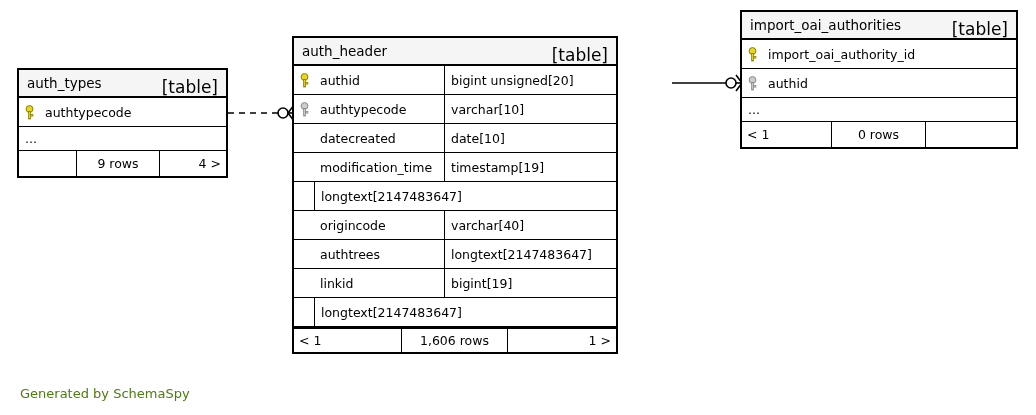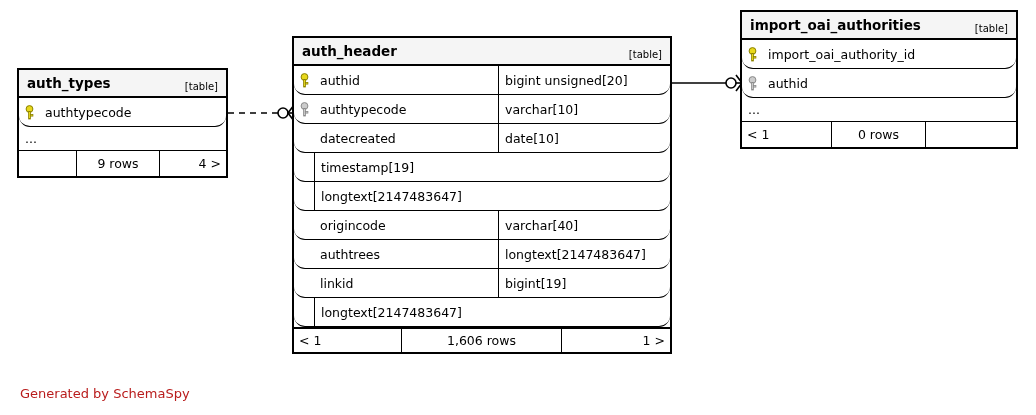--- a/index.html
+++ b/index.html
@@ -38,36 +38,35 @@
     display: flex;
     align-items: center;
     justify-content: space-between;
     background: #f5f5f5;
     border-bottom: 2px solid #000000;
     padding: 4px 8px 5px 8px;
     box-sizing: border-box;
     height: 28px;
   }
   .tbl-title .name {
-    font-weight: bold;
+    font-weight: normal;
     font-size: 13.5px;
     text-align: center;
   }
   .tbl-title .tag {
-    font-size: 10px;
+    font-size: 17px;
     font-weight: normal;
     margin-top: 8px;
   }
   .row {
     display: flex;
     align-items: stretch;
     border-bottom: 1px solid #000000;
     box-sizing: border-box;
     height: 29px;
-    border-radius: 11px;
   }
   .row:last-child {
     border-bottom: none;
   }
   .cell-name {
     display: flex;
     align-items: center;
     padding-left: 6px;
     box-sizing: border-box;
     flex: 1 1 auto;
@@ -124,21 +123,21 @@
     flex: 0 0 auto;
     justify-content: flex-end;
     padding-right: 5px;
   }
   .footer-top-border {
     border-top: 2px solid #000000;
   }
   .caption {
     position: absolute;
     font-size: 13px;
-    color: #b91c1c;
+    color: #4d7c0f;
   }
   svg.key {
     display: block;
   }
 </style>
 </head>
 <body>
 
 <div class="canvas">
 
@@ -172,21 +171,21 @@
       <span class="cell-name">authtypecode</span>
     </div>
     <div class="ellipsis-row">...</div>
     <div class="footer-row">
       <span class="footer-cell footer-left" style="width:58px;"></span>
       <span class="footer-cell footer-mid">9 rows</span>
       <span class="footer-cell footer-right" style="width:66px;">4 &gt;</span>
     </div>
   </div>
 
-  <div class="table-box" style="left:292px; top:36px; width:380px;">
+  <div class="table-box" style="left:292px; top:36px; width:326px;">
     <div class="tbl-title">
       <span class="name">auth_header</span>
       <span class="tag">[table]</span>
     </div>
 
     <div class="row">
       <span class="key-slot">
         <svg class="key" width="11" height="15" viewBox="0 0 11 15" aria-hidden="true">
           <circle cx="5.5" cy="4" r="3.4" fill="#e8d81c" stroke="#8a8100" stroke-width="1"></circle>
           <rect x="4.6" y="6.5" width="1.9" height="7.5" fill="#e8d81c" stroke="#8a8100" stroke-width="0.8"></rect>
@@ -210,20 +209,21 @@
     </div>
 
     <div class="row">
       <span class="key-slot"></span>
       <span class="cell-name">datecreated</span>
       <span class="cell-type">date[10]</span>
     </div>
 
     <div class="row">
       <span class="key-slot"></span>
+      <span class="cell-name">modification_time</span>
       <span class="cell-type">timestamp[19]</span>
     </div>
 
     <div class="row">
       <span class="key-slot"></span>
       <span class="cell-type">longtext[2147483647]</span>
     </div>
 
     <div class="row">
       <span class="key-slot"></span>

